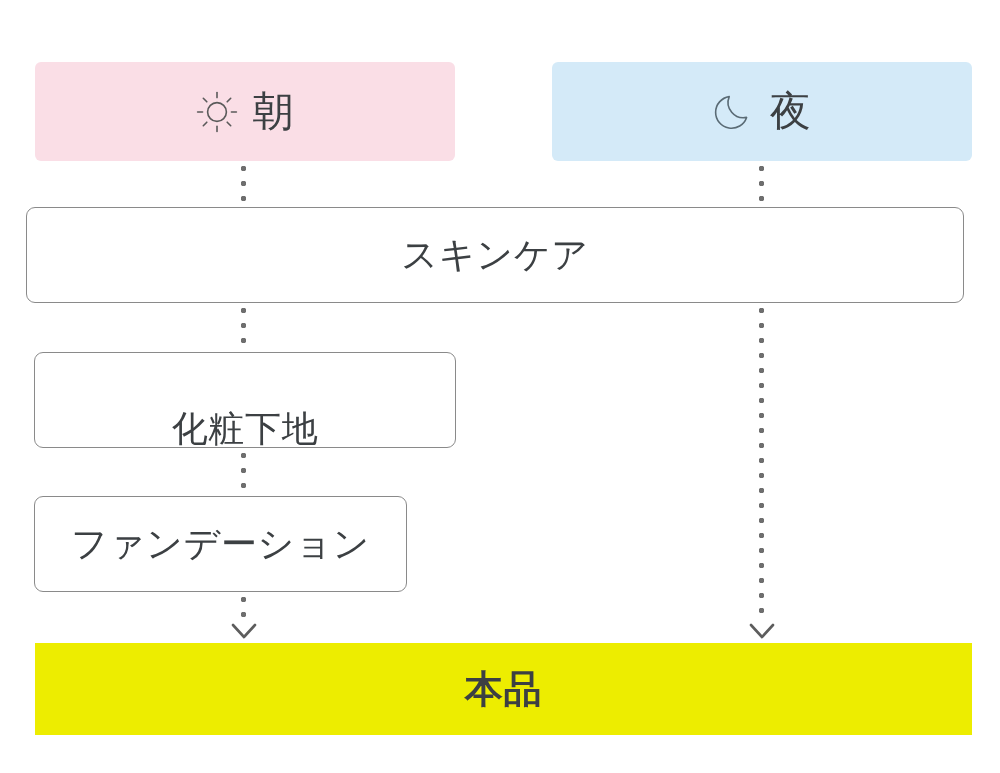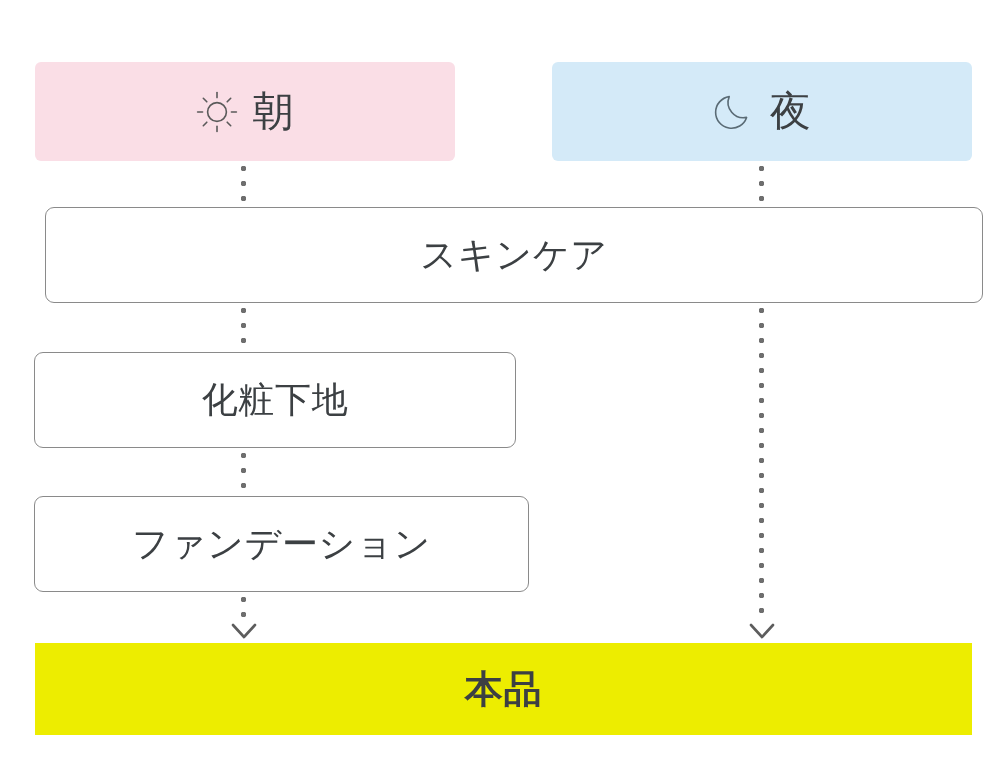--- a/index.html
+++ b/index.html
@@ -65,30 +65,30 @@
 
   
   .step {
     background: #ffffff;
     border: 1.6px solid #8a8a8a;
     border-radius: 9px;
   }
   .step .node-label { font-size: 36px; color: #3c4043; }
 
   .step-skincare {
-    left: 45px; top: 207px;
+    left: 26px; top: 207px;
     width: 938px; height: 96px;
   }
   .step-base {
     left: 34px; top: 352px;
-    width: 482px; height: 96px;
+    width: 422px; height: 96px; align-items: flex-end;
   }
   .step-foundation {
     left: 34px; top: 496px;
-    width: 495px; height: 96px;
+    width: 373px; height: 96px;
   }
 
   
   .result {
     left: 35px; top: 643px;
     width: 937px; height: 92px;
     background: #eded00;
     border-radius: 0;
   }
   .result .node-label {

